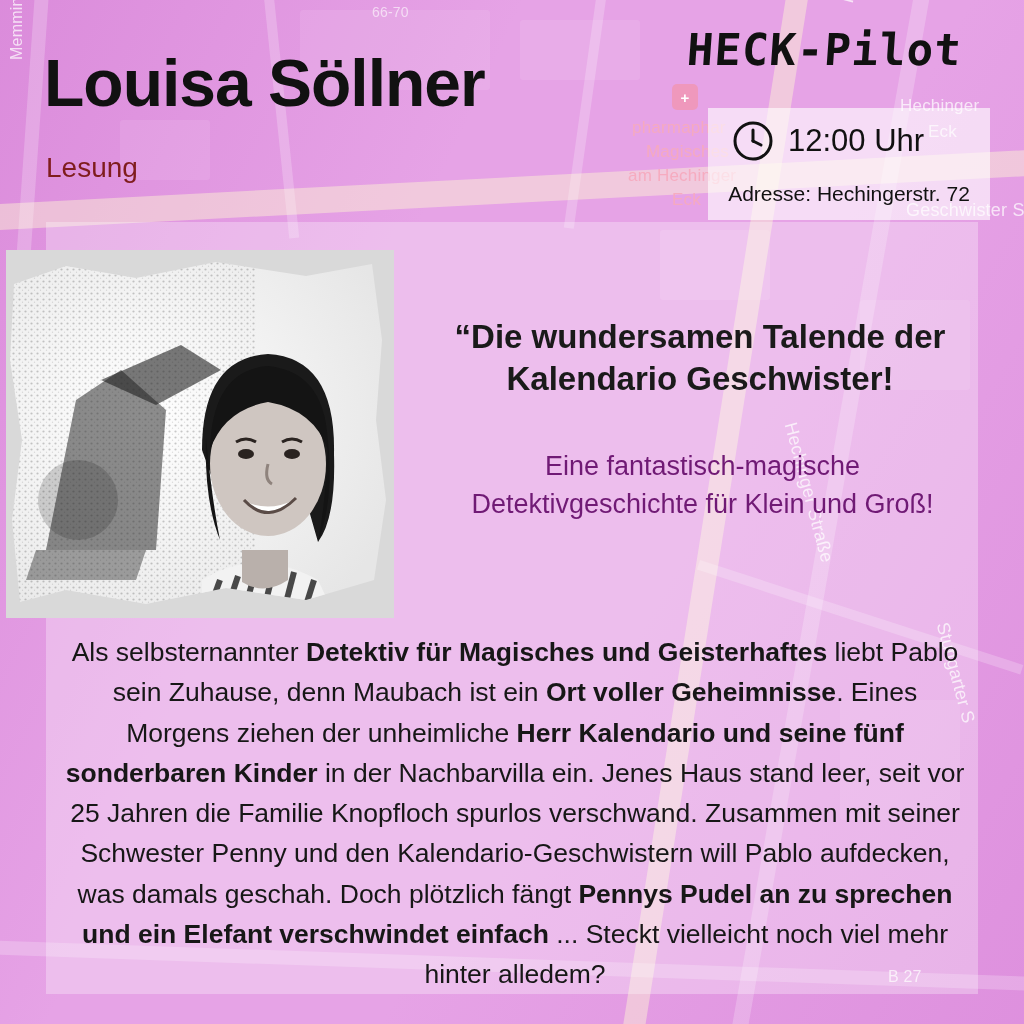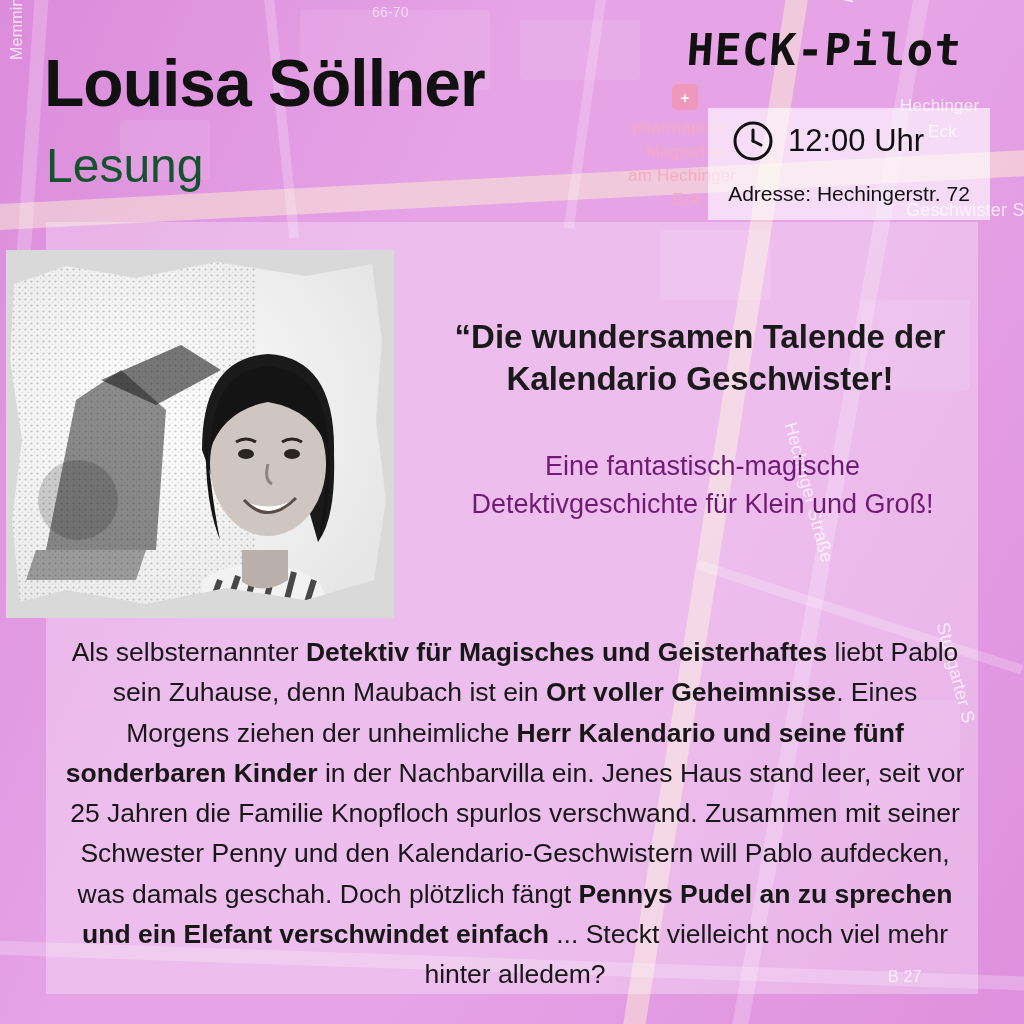--- a/index.html
+++ b/index.html
@@ -74,23 +74,23 @@
     top: 50px;
     font-size: 66px;
     font-weight: bold;
     color: #111;
     letter-spacing: -1px;
     line-height: 1;
   }
   .header-sub {
     position: absolute;
     left: 46px;
-    top: 142px;
-    font-size: 48px;
-    color: #14532d;
+    top: 154px;
+    font-size: 28px;
+    color: #7f1d1d;
     line-height: 1;
   }
 
   
   .brand {
     position: absolute;
     right: 62px;
     top: 24px;
     font-size: 44px;
     font-weight: bold;

